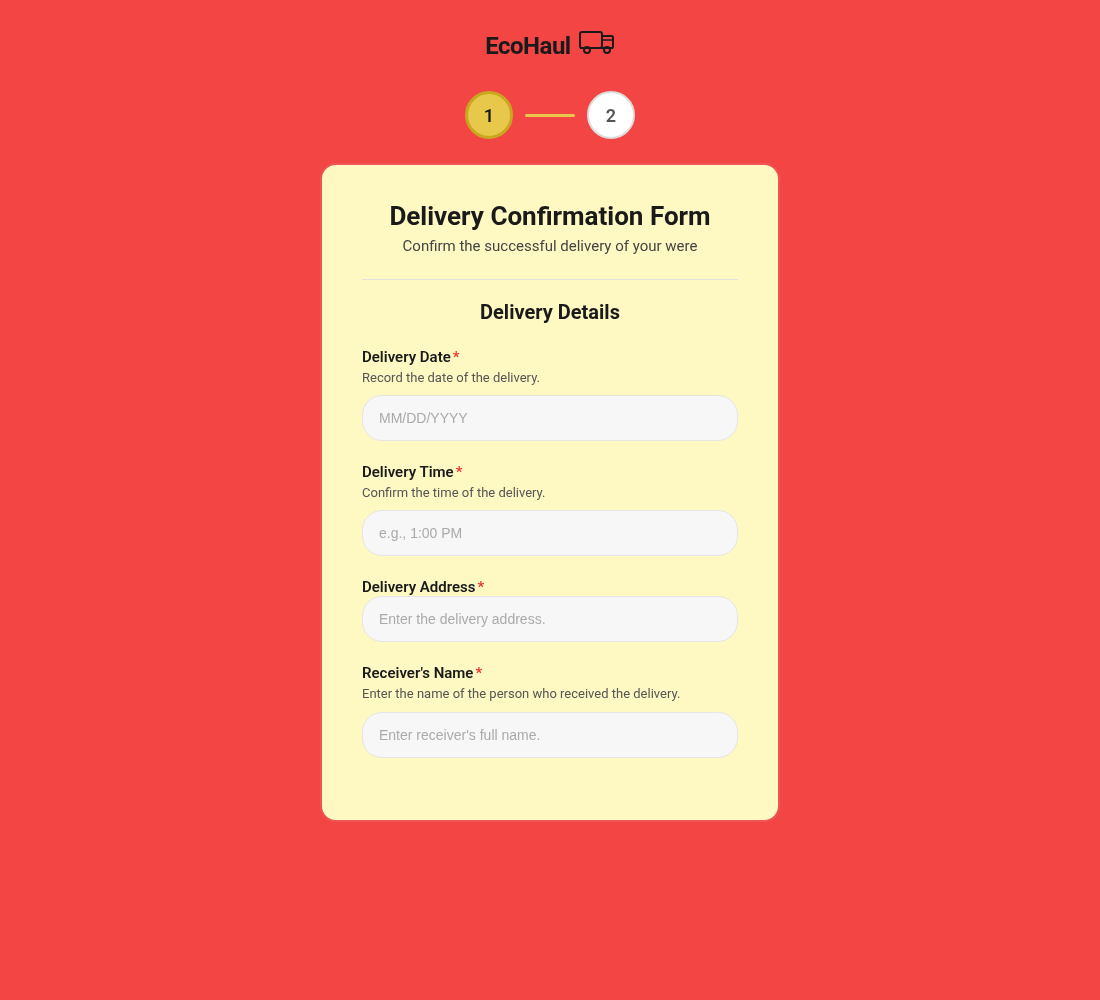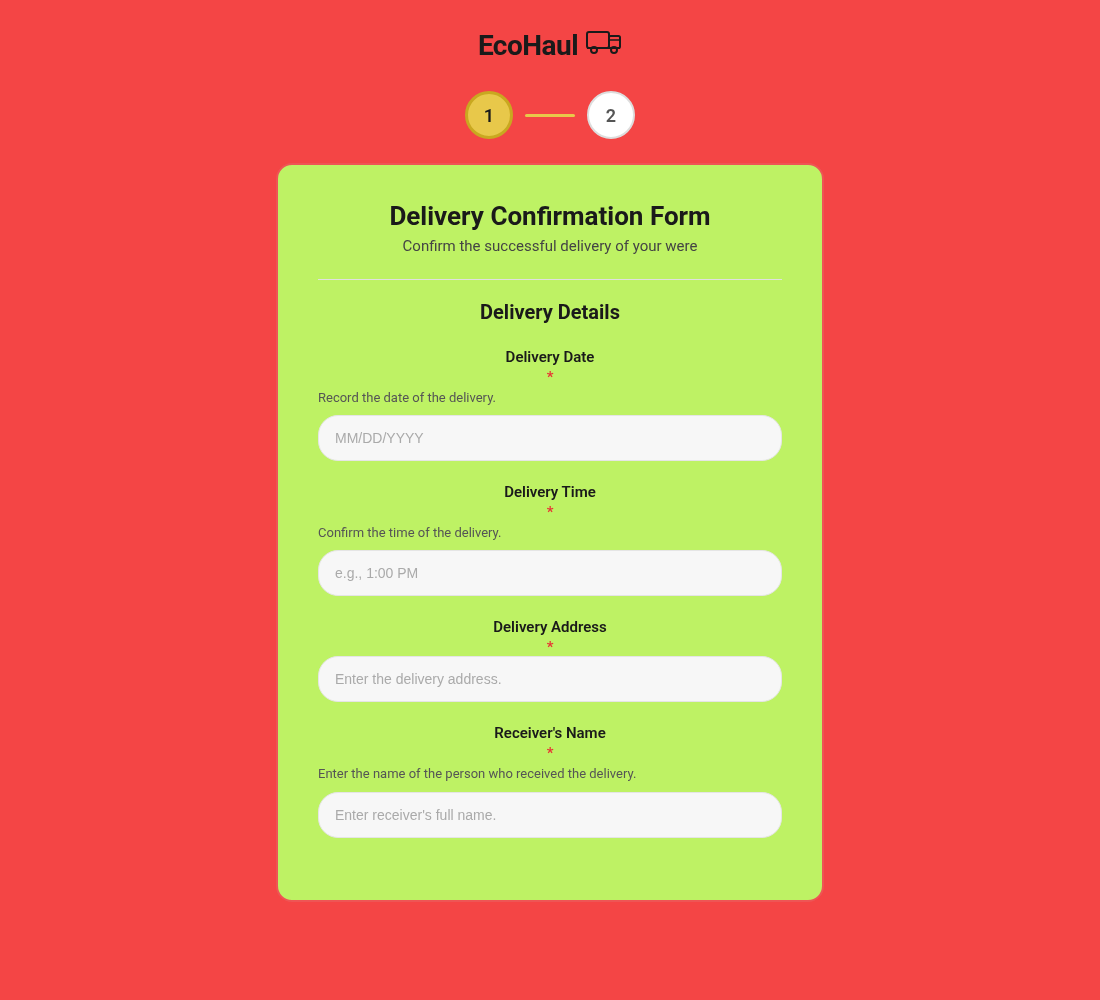--- a/index.html
+++ b/index.html
@@ -21,21 +21,21 @@
 
     
     .logo-area {
       margin-top: 28px;
       display: flex;
       align-items: center;
       gap: 8px;
     }
 
     .logo-text {
-      font-size: 28px;
+      font-size: 24px;
       font-weight: 700;
       color: #1a1a1a;
       letter-spacing: -0.5px;
     }
 
     .logo-icon {
       font-size: 28px;
       color: #1a1a1a;
     }
 
@@ -72,24 +72,24 @@
 
     .step-line {
       width: 50px;
       height: 3px;
       background-color: #e8c84a;
       border-radius: 2px;
     }
 
     
     .form-card {
-      background: #bef264;
+      background: #fef9c3;
       border-radius: 16px;
       border: 2px solid #e55;
-      width: 548px;
+      width: 460px;
       margin-top: 24px;
       padding: 36px 40px 40px 40px;
       display: flex;
       flex-direction: column;
       align-items: center;
     }
 
     .form-title {
       font-size: 26px;
       font-weight: 700;
@@ -123,23 +123,21 @@
     .field-group {
       width: 100%;
       margin-bottom: 22px;
     }
 
     .field-label {
       font-size: 15px;
       font-weight: 600;
       color: #1a1a1a;
       display: flex;
-      align-items: center;
       gap: 2px;
-      flex-direction: column;
     }
 
     .required-star {
       color: #e83535;
       font-size: 15px;
     }
 
     .field-description {
       font-size: 13px;
       color: #555;

